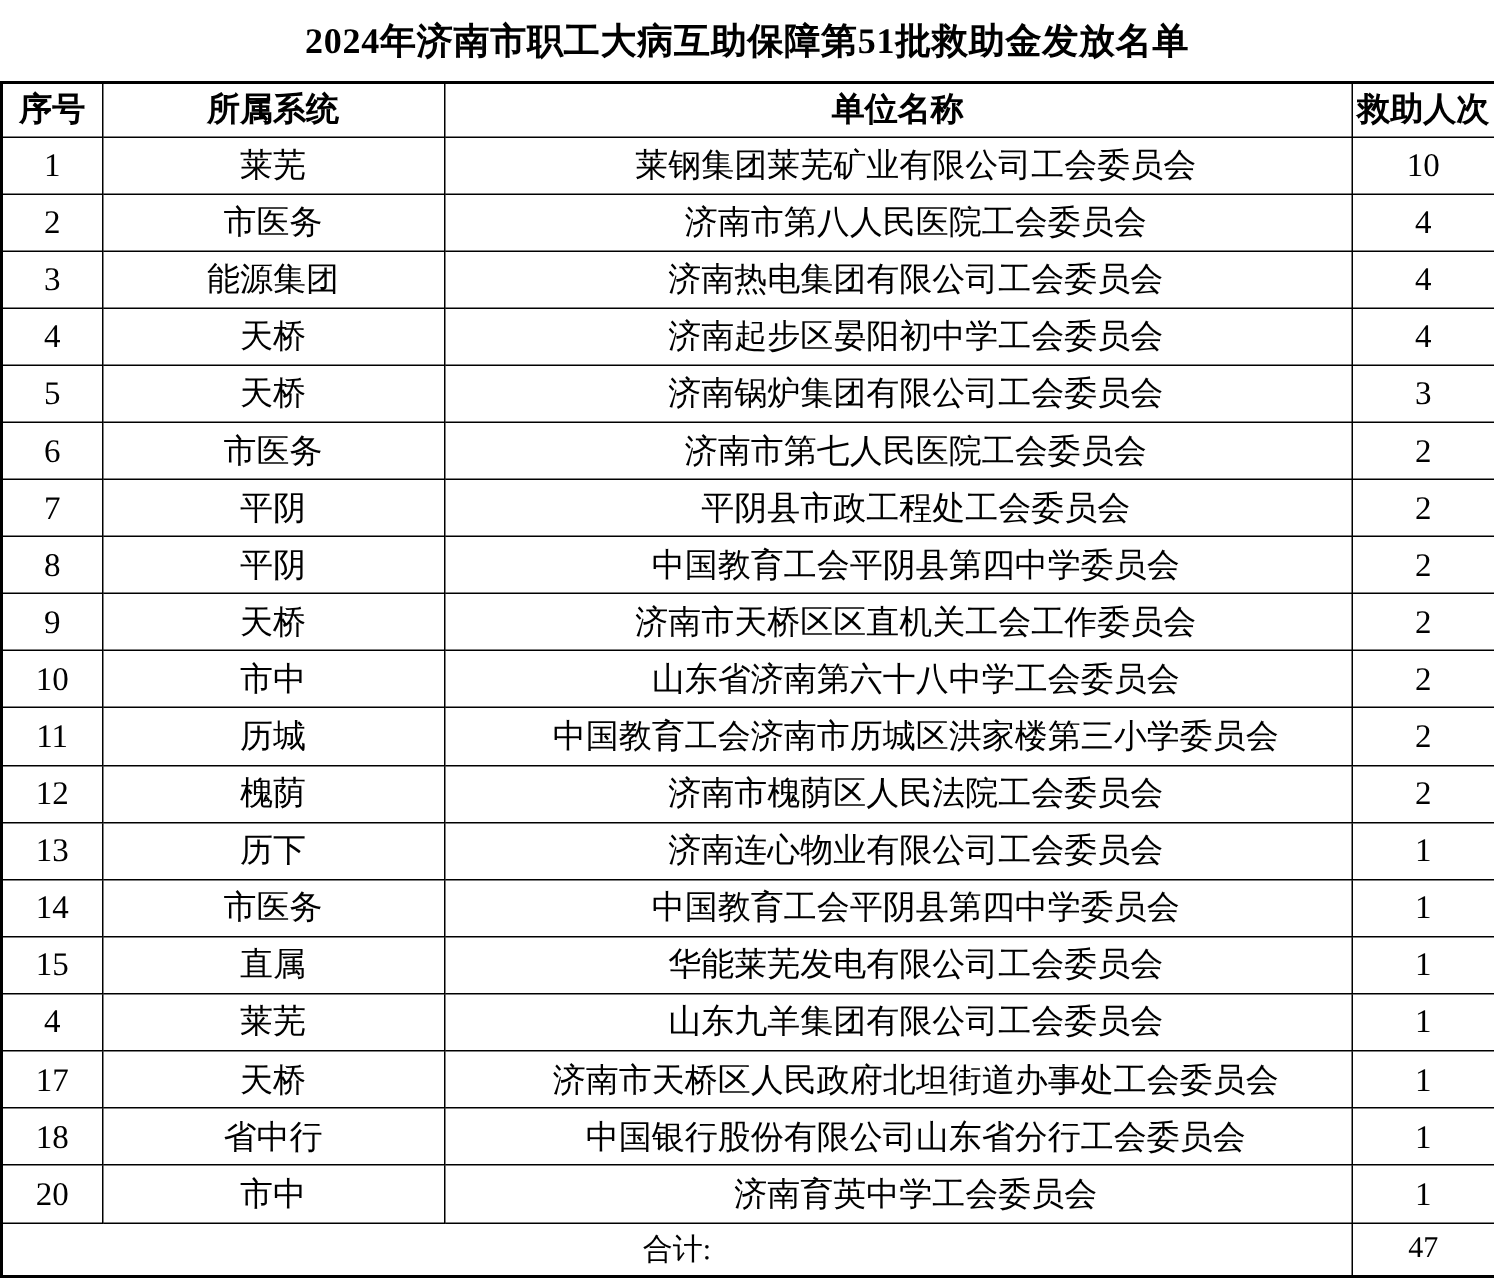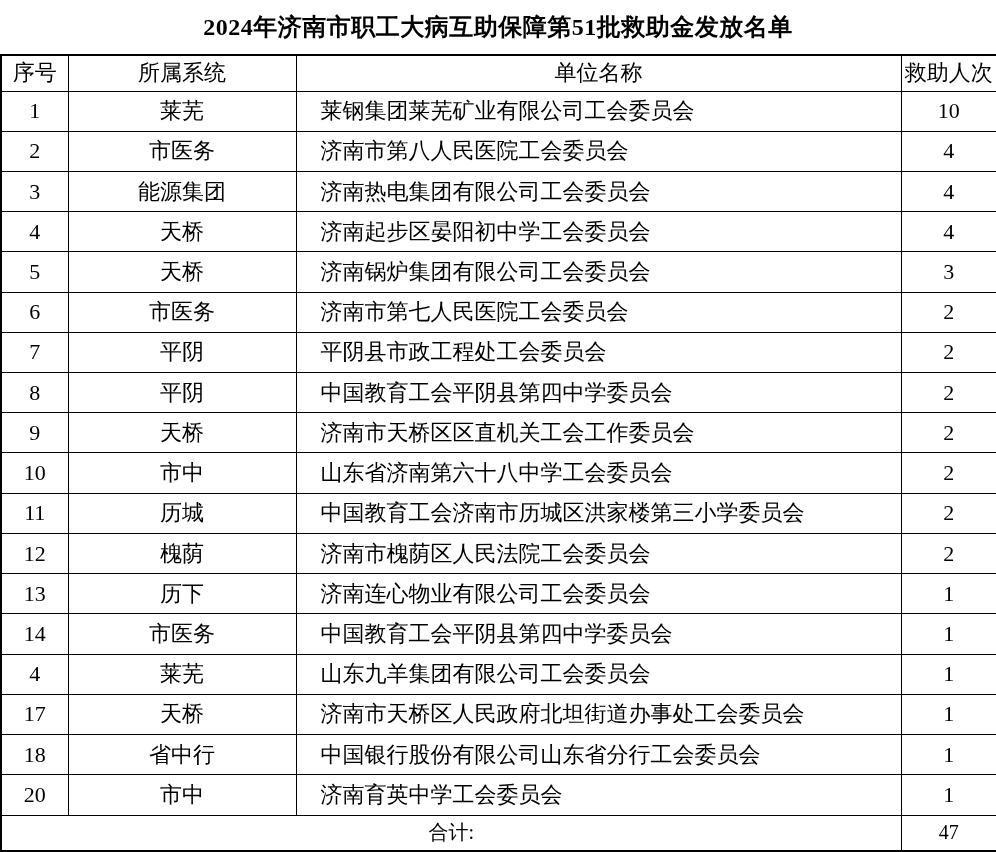--- a/index.html
+++ b/index.html
@@ -44,24 +44,24 @@
     font-size: 22px;
     text-align: center;
     vertical-align: middle;
     padding: 0;
     overflow: hidden;
     white-space: nowrap;
     font-weight: normal;
     height: 36px;
   }
   table.roster thead th {
-    font-weight: normal;
+    font-weight: bold;
   }
   table.roster td.col-unit {
-    text-align: left;
+    text-align: center;
     padding-left: 24px;
   }
   table.roster tfoot td {
     font-size: 20px;
   }
 </style>
 </head>
 <body>
 
 <div class="page">
@@ -164,20 +164,26 @@
           <td class="col-unit">济南连心物业有限公司工会委员会</td>
           <td class="col-count">1</td>
         </tr>
         <tr>
           <td class="col-no">14</td>
           <td class="col-system">市医务</td>
           <td class="col-unit">中国教育工会平阴县第四中学委员会</td>
           <td class="col-count">1</td>
         </tr>
         <tr>
+          <td class="col-no">15</td>
+          <td class="col-system">直属</td>
+          <td class="col-unit">华能莱芜发电有限公司工会委员会</td>
+          <td class="col-count">1</td>
+        </tr>
+        <tr>
           <td class="col-no">4</td>
           <td class="col-system">莱芜</td>
           <td class="col-unit">山东九羊集团有限公司工会委员会</td>
           <td class="col-count">1</td>
         </tr>
         <tr>
           <td class="col-no">17</td>
           <td class="col-system">天桥</td>
           <td class="col-unit">济南市天桥区人民政府北坦街道办事处工会委员会</td>
           <td class="col-count">1</td>

